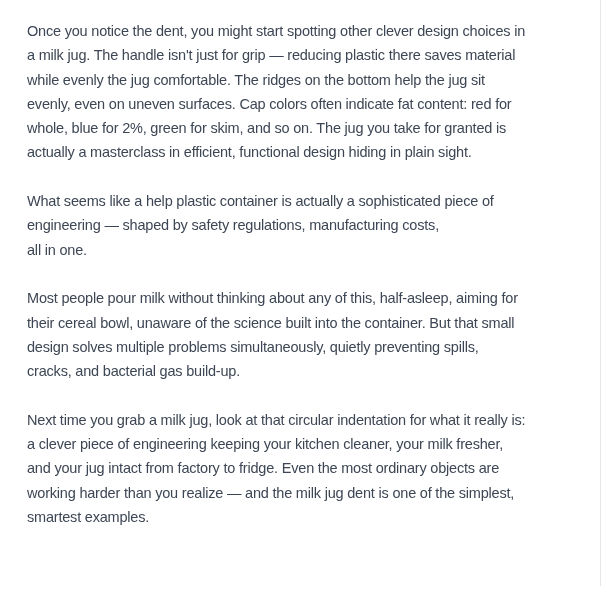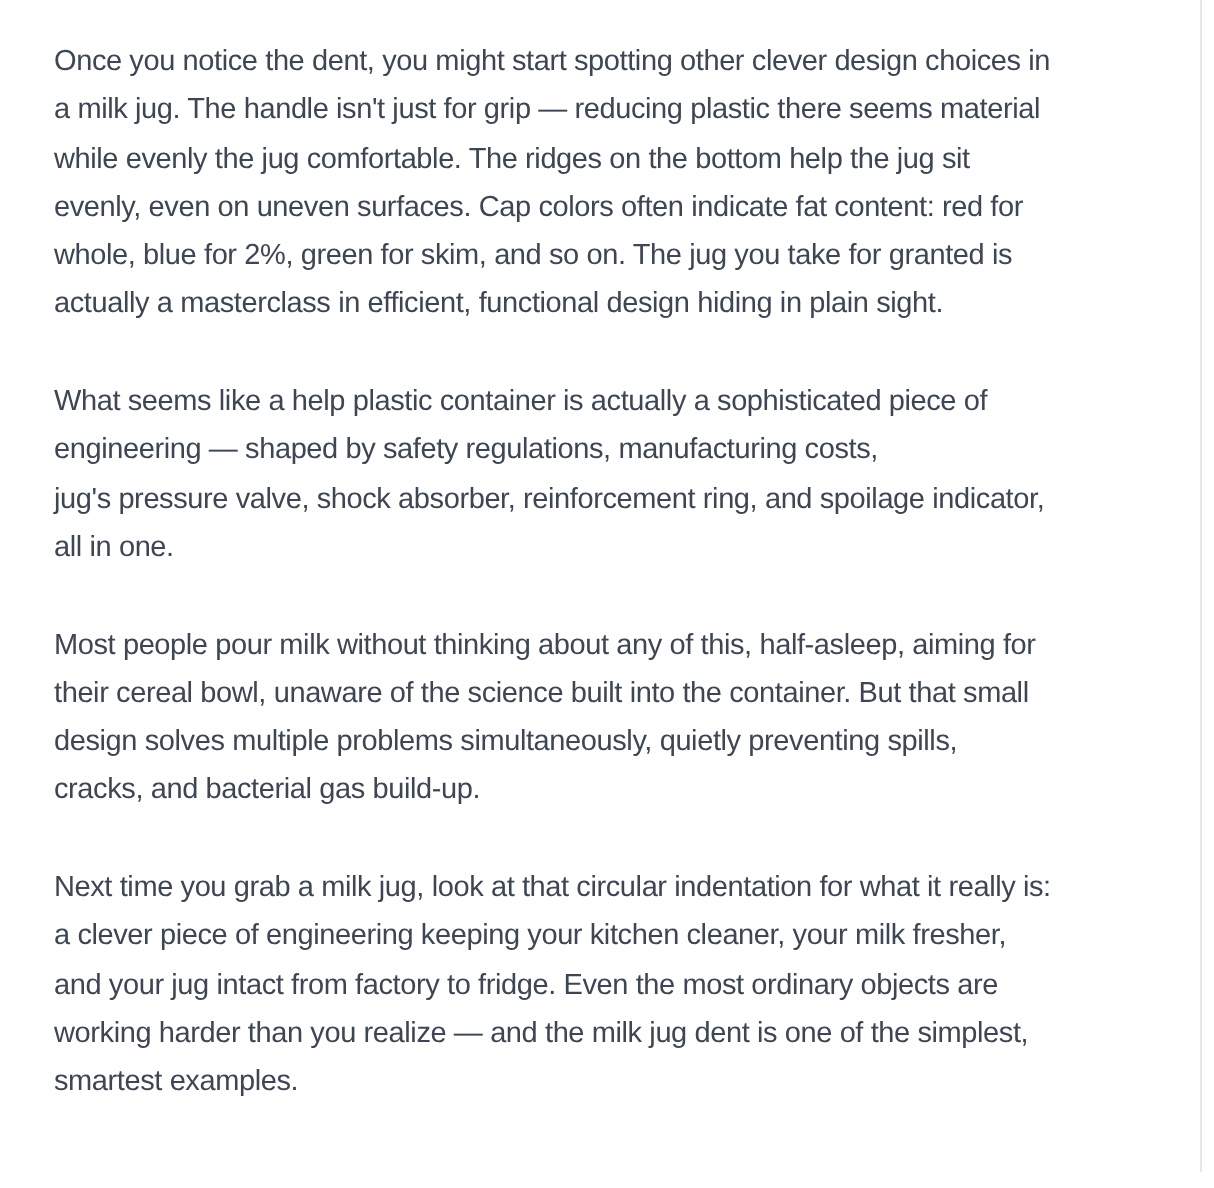--- a/index.html
+++ b/index.html
@@ -38,31 +38,30 @@
   }
 </style>
 </head>
 <body>
 
 <div class="pane">
   <article class="article">
 
     <p class="para">
       <span class="line">Once you notice the dent, you might start spotting other clever design choices in</span>
-      <span class="line">a milk jug. The handle isn't just for grip — reducing plastic there seems material</span>
+      <span class="line">a milk jug. The handle isn't just for grip — reducing plastic there saves material</span>
       <span class="line">while evenly the jug comfortable. The ridges on the bottom help the jug sit</span>
       <span class="line">evenly, even on uneven surfaces. Cap colors often indicate fat content: red for</span>
       <span class="line">whole, blue for 2%, green for skim, and so on. The jug you take for granted is</span>
       <span class="line">actually a masterclass in efficient, functional design hiding in plain sight.</span>
     </p>
 
     <p class="para">
       <span class="line">What seems like a help plastic container is actually a sophisticated piece of</span>
       <span class="line">engineering — shaped by safety regulations, manufacturing costs,</span>
-      <span class="line">jug's pressure valve, shock absorber, reinforcement ring, and spoilage indicator,</span>
       <span class="line">all in one.</span>
     </p>
 
     <p class="para">
       <span class="line">Most people pour milk without thinking about any of this, half-asleep, aiming for</span>
       <span class="line">their cereal bowl, unaware of the science built into the container. But that small</span>
       <span class="line">design solves multiple problems simultaneously, quietly preventing spills,</span>
       <span class="line">cracks, and bacterial gas build-up.</span>
     </p>
 

